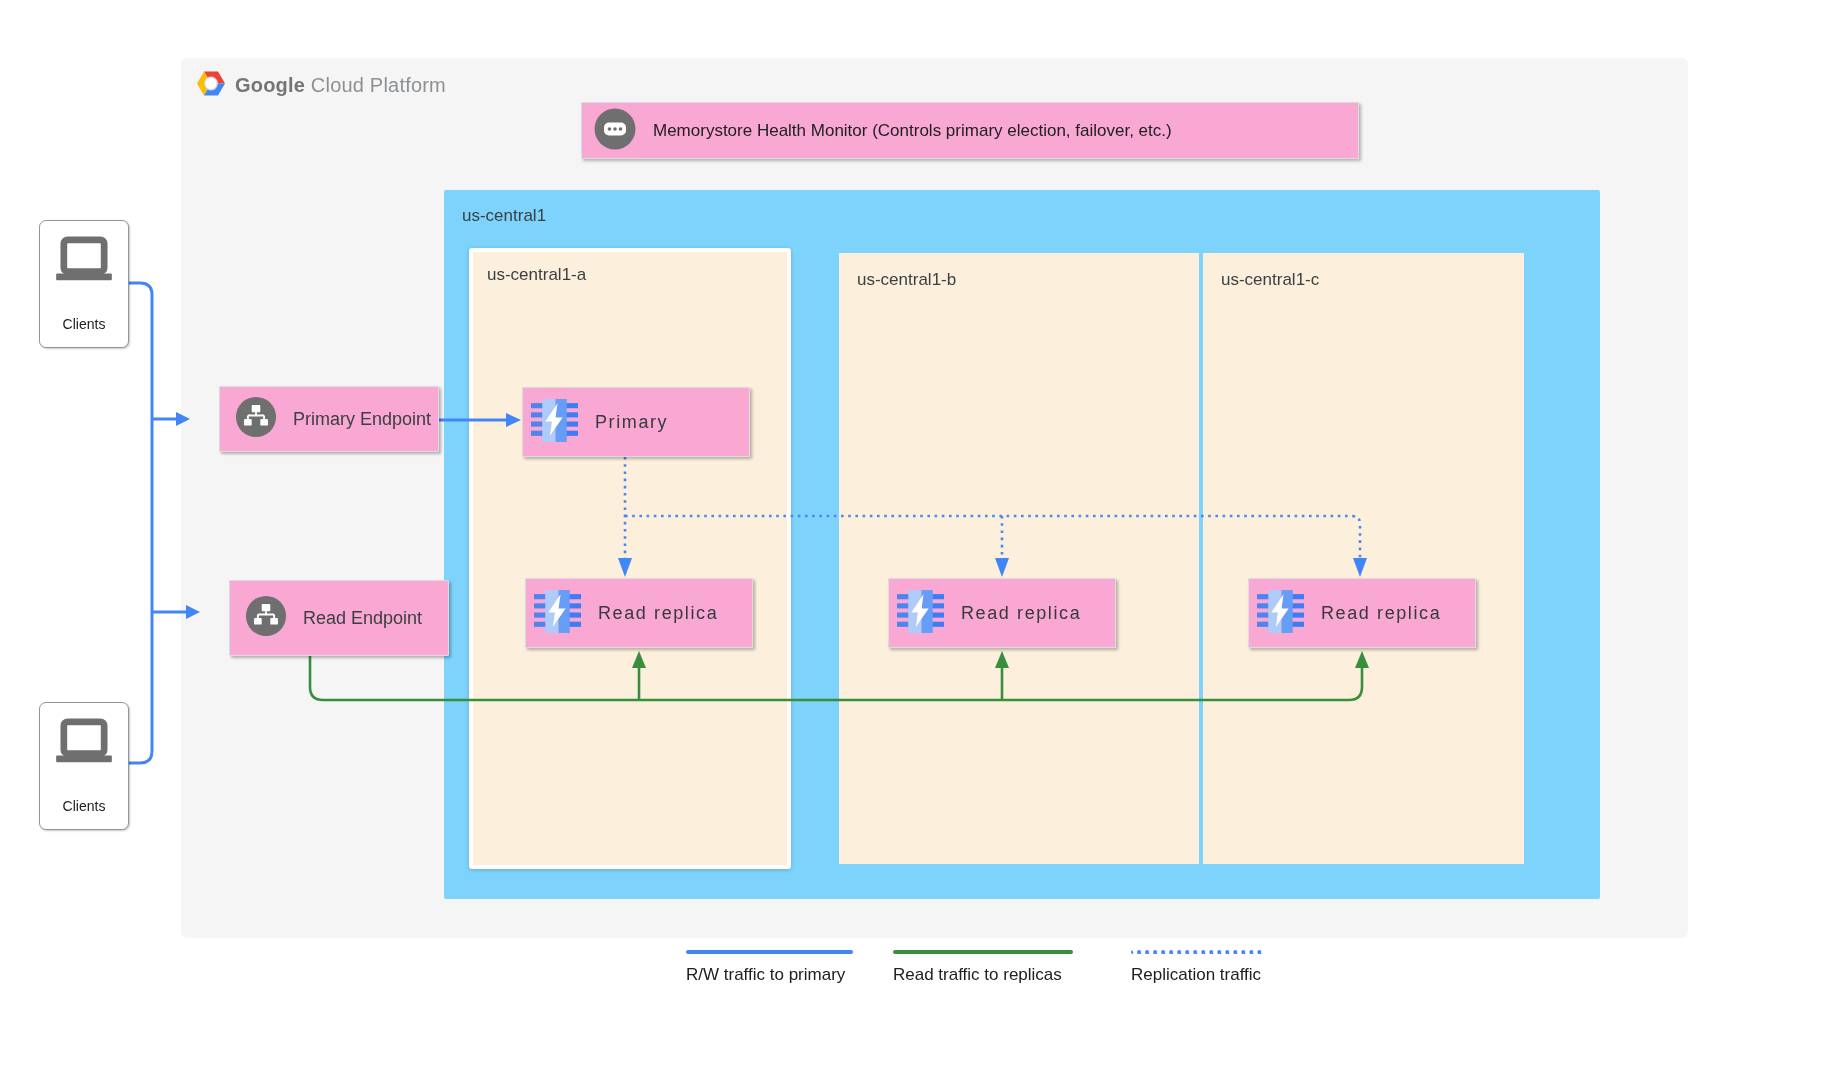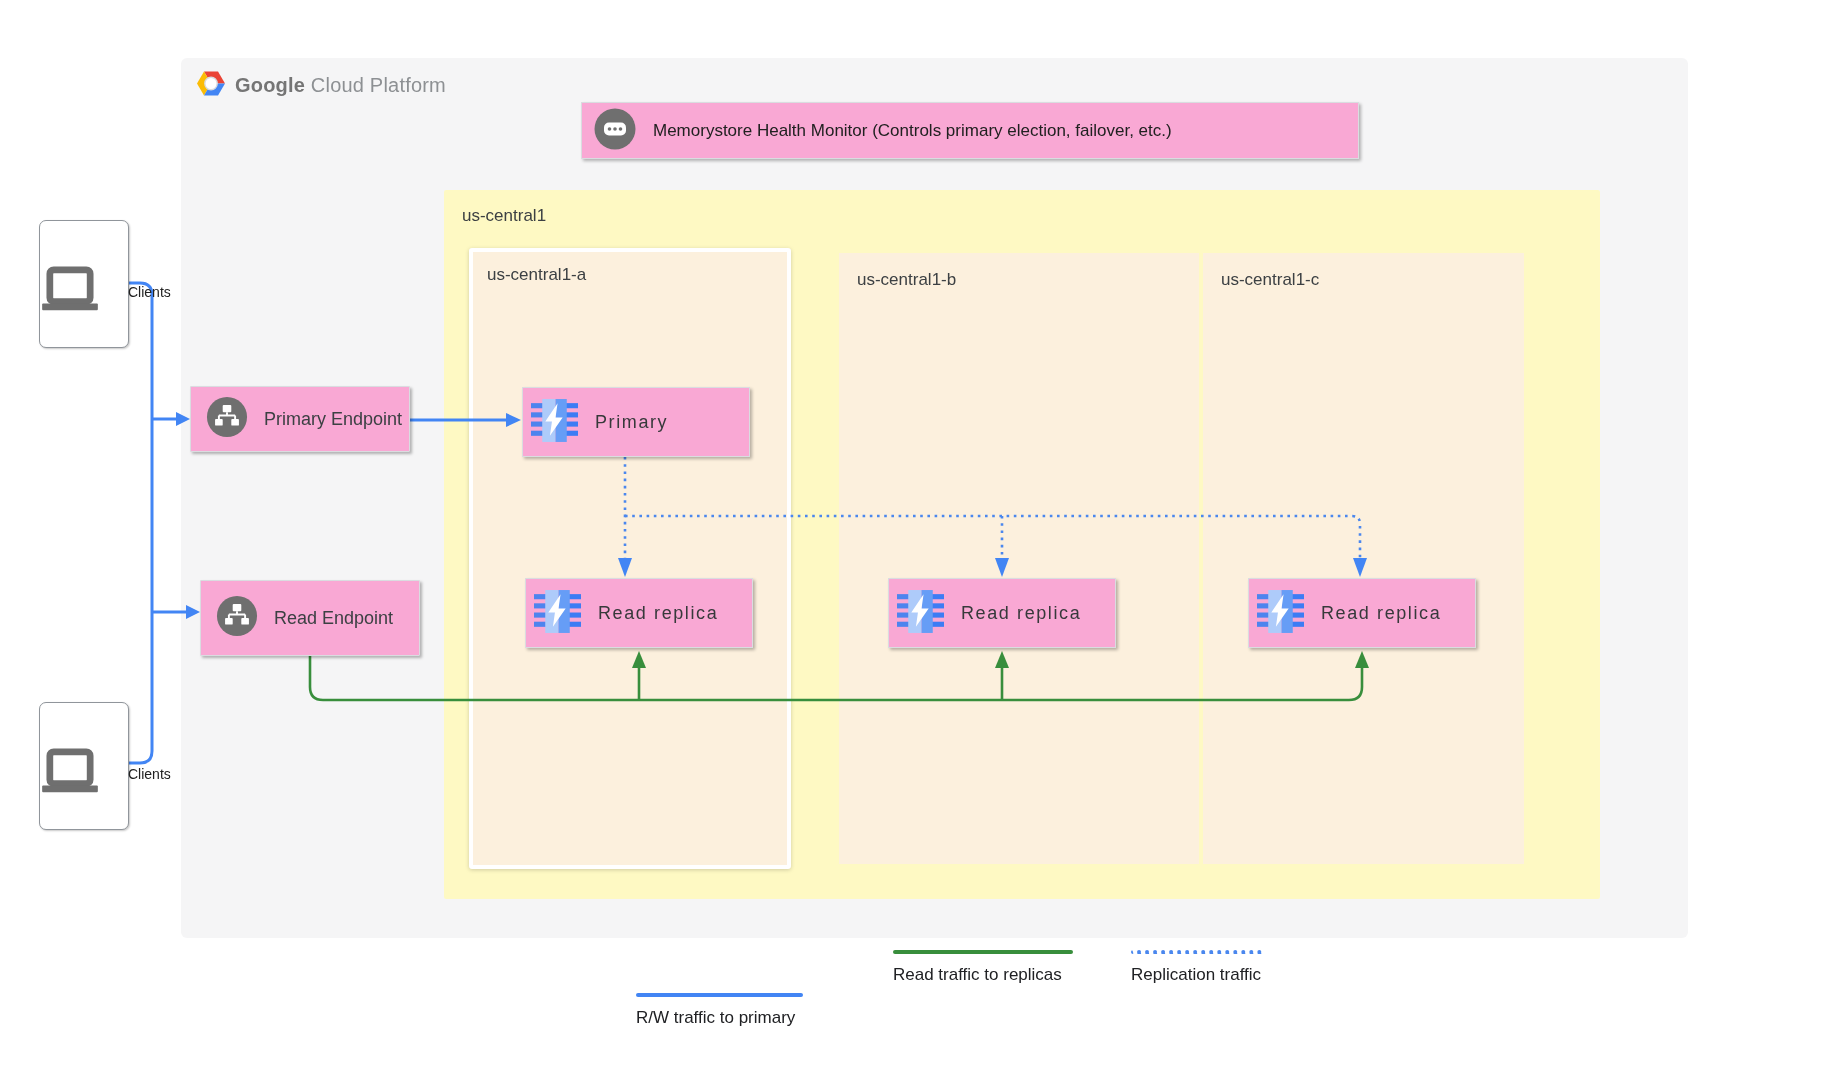--- a/index.html
+++ b/index.html
@@ -3,21 +3,21 @@
 <meta charset="utf-8">
 <style>
   * { margin:0; padding:0; box-sizing:border-box; }
   body { background:#ffffff; font-family:"Liberation Sans", sans-serif; }
   .canvas { position:relative; width:1832px; height:1075px; background:#ffffff; overflow:hidden; }
 
   
   .gcp-panel   { position:absolute; left:181px; top:58px; width:1507px; height:880px;
                  background:#F5F5F6; border-radius:6px; }
   .region      { position:absolute; left:444px; top:190px; width:1156px; height:709px;
-                 background:#fef9c3; border-radius:2px; }
+                 background:#7dd3fc; border-radius:2px; }
   .region-label{ position:absolute; left:18px; top:16px; font-size:17px; color:#3C4043; }
   .zone        { position:absolute; background:#FCF0DD; }
   .zone-label  { position:absolute; left:18px; top:17px; font-size:17px; color:#3C4043; }
   .zone-a { left:25px;  top:58px; width:322px; height:621px; border:4px solid #ffffff;
             border-radius:3px; box-shadow:0 1px 4px rgba(0,0,0,0.18); }
   .zone-a .zone-label { left:14px; top:13px; }
   .zone-b { left:395px; top:63px; width:360px; height:611px; }
   .zone-c { left:759px; top:63px; width:321px; height:611px; }
 
   
@@ -27,52 +27,52 @@
   .gcp-logo-text .g2 { color:#8D9093; font-weight:400; }
 
   
   .node { position:absolute; background:#f9a8d4; border:1px solid #DADCE0;
           box-shadow:2px 2px 3px rgba(0,0,0,0.28); display:flex; align-items:center; z-index:10; }
   .node-label { color:#37393B; }
 
   .monitor-box { left:581px; top:102px; width:778px; height:57px; padding-left:12px; gap:17px; }
   .monitor-box .node-label { font-size:17px; color:#212121; }
 
-  .endpoint-box { width:220px; height:66px; padding-left:15px; gap:16px; border-radius:1px; }
+  .endpoint-box { width:220px; height:66px; padding-left:15px; gap:16px; border-radius:1px;margin-left:29px; }
   .endpoint-box .node-label { font-size:18px; color:#3C4043; }
   .primary-endpoint { left:190px; top:386px; }
   .read-endpoint    { left:200px; top:580px; height:76px; }
 
   .store-box { width:228px; height:70px; padding-left:8px; gap:17px; }
   .store-box .node-label { font-size:18px; letter-spacing:1.6px; color:#37393B; }
   .primary-box { left:522px; top:387px; }
   .replica-a   { left:525px; top:578px; }
   .replica-b   { left:888px; top:578px; }
   .replica-c   { left:1248px; top:578px; }
 
   .clients-box { position:absolute; width:90px; height:128px; background:#fff;
                  border:1px solid #90959B; border-radius:7px;
                  box-shadow:1px 1px 2px rgba(0,0,0,0.22);
-                 display:flex; align-items:center;
+                 display:flex; flex-direction:column; align-items:center;
                  padding-top:15px; gap:28px; z-index:10; }
   .clients-box .node-label { font-size:14px; color:#212121; }
   .clients-top    { left:39px; top:220px; }
   .clients-bottom { left:39px; top:702px; }
 
   
   .overlay { position:absolute; left:0; top:0; z-index:5; pointer-events:none; }
 
   
   .legend-item { position:absolute; top:950px; z-index:10; }
   .legend-line { height:0; border-top:4px solid #4285F4; border-radius:3px; }
   .legend-line.solid-blue  { border-color:#4285F4; }
   .legend-line.solid-green { border-color:#388E3C; }
   .legend-line.dotted-blue { border-top-style:dotted; border-color:#4A87EE; }
   .legend-label { margin-top:11px; font-size:17px; font-weight:500; color:#202124; }
-  .legend-rw   { left:636px;margin-top:43px; }  .legend-rw .legend-line   { width:167px; }
+  .legend-rw   { left:686px; }  .legend-rw .legend-line   { width:167px; }
   .legend-read { left:893px; }  .legend-read .legend-line { width:180px; }
   .legend-repl { left:1131px; } .legend-repl .legend-line { width:132px; }
 </style>
 </head>
 <body>
 
 <div class="canvas">
 
   <div class="gcp-panel"></div>
 

